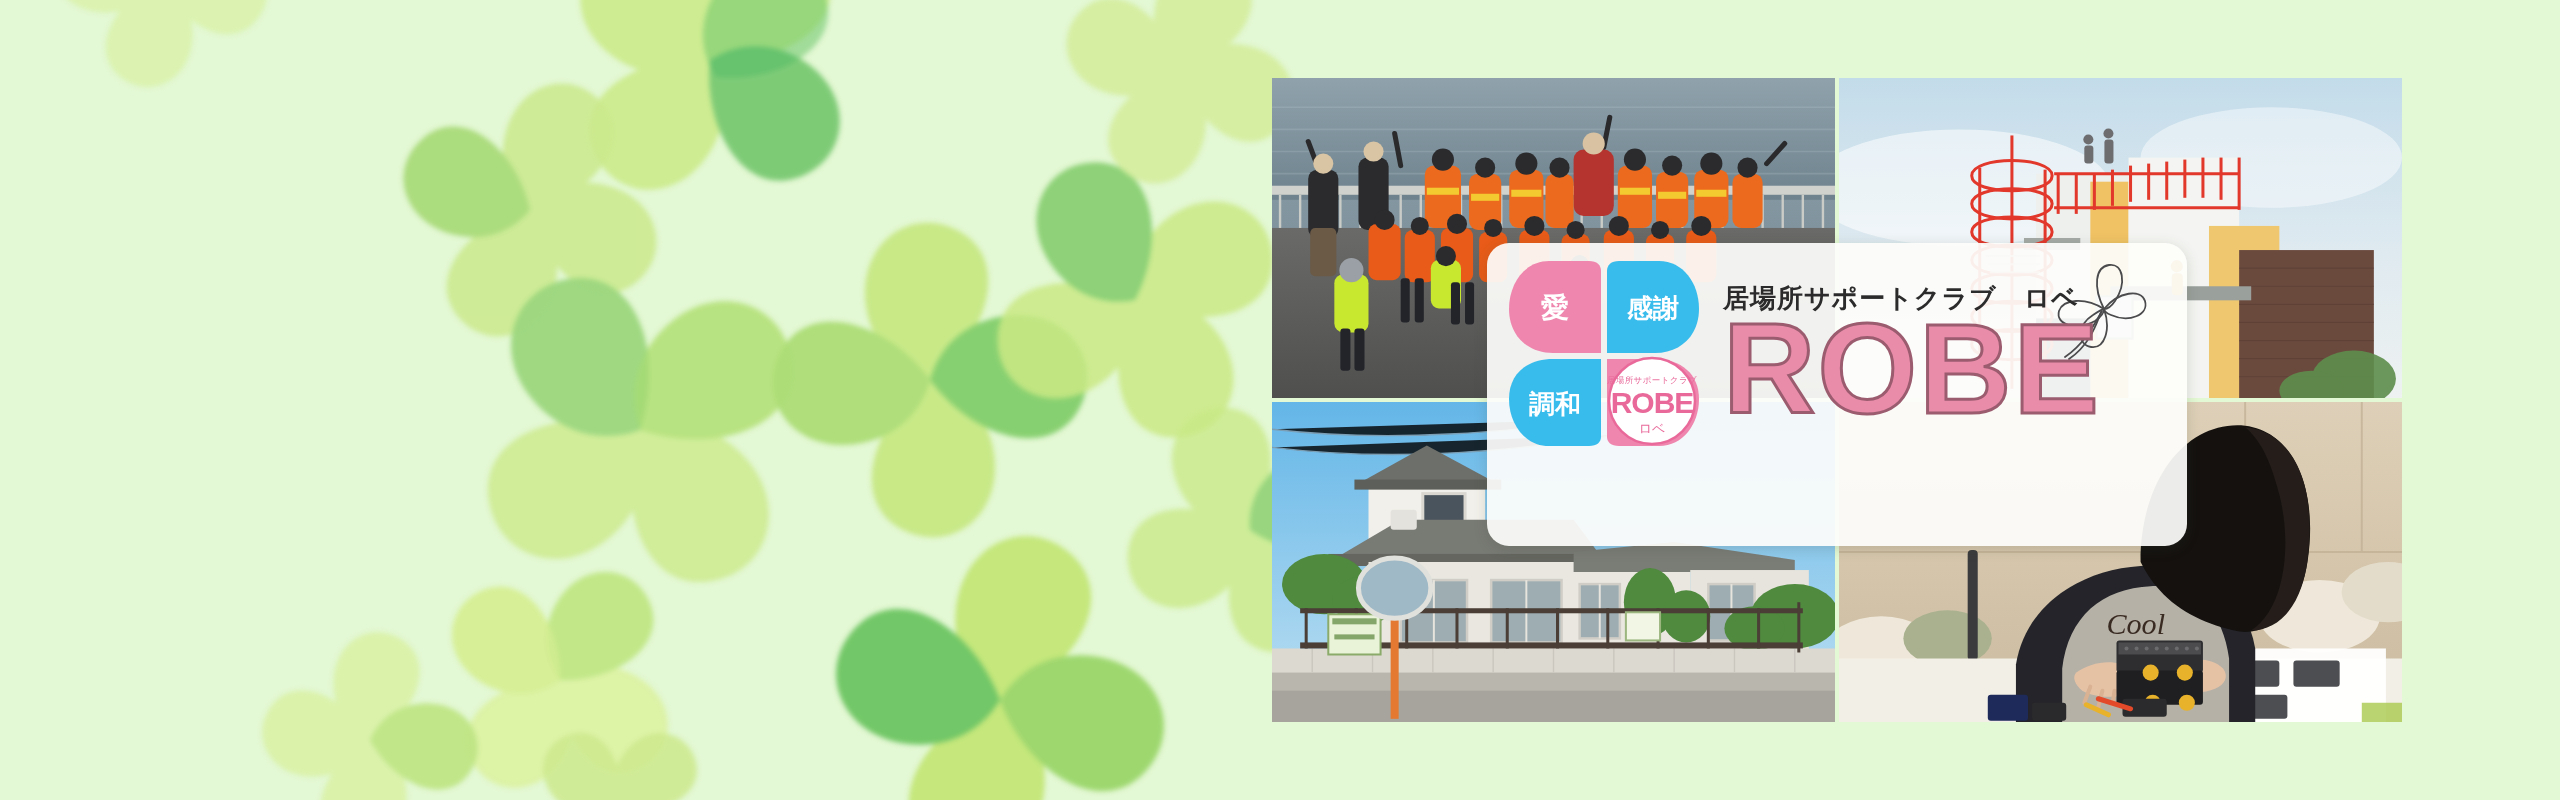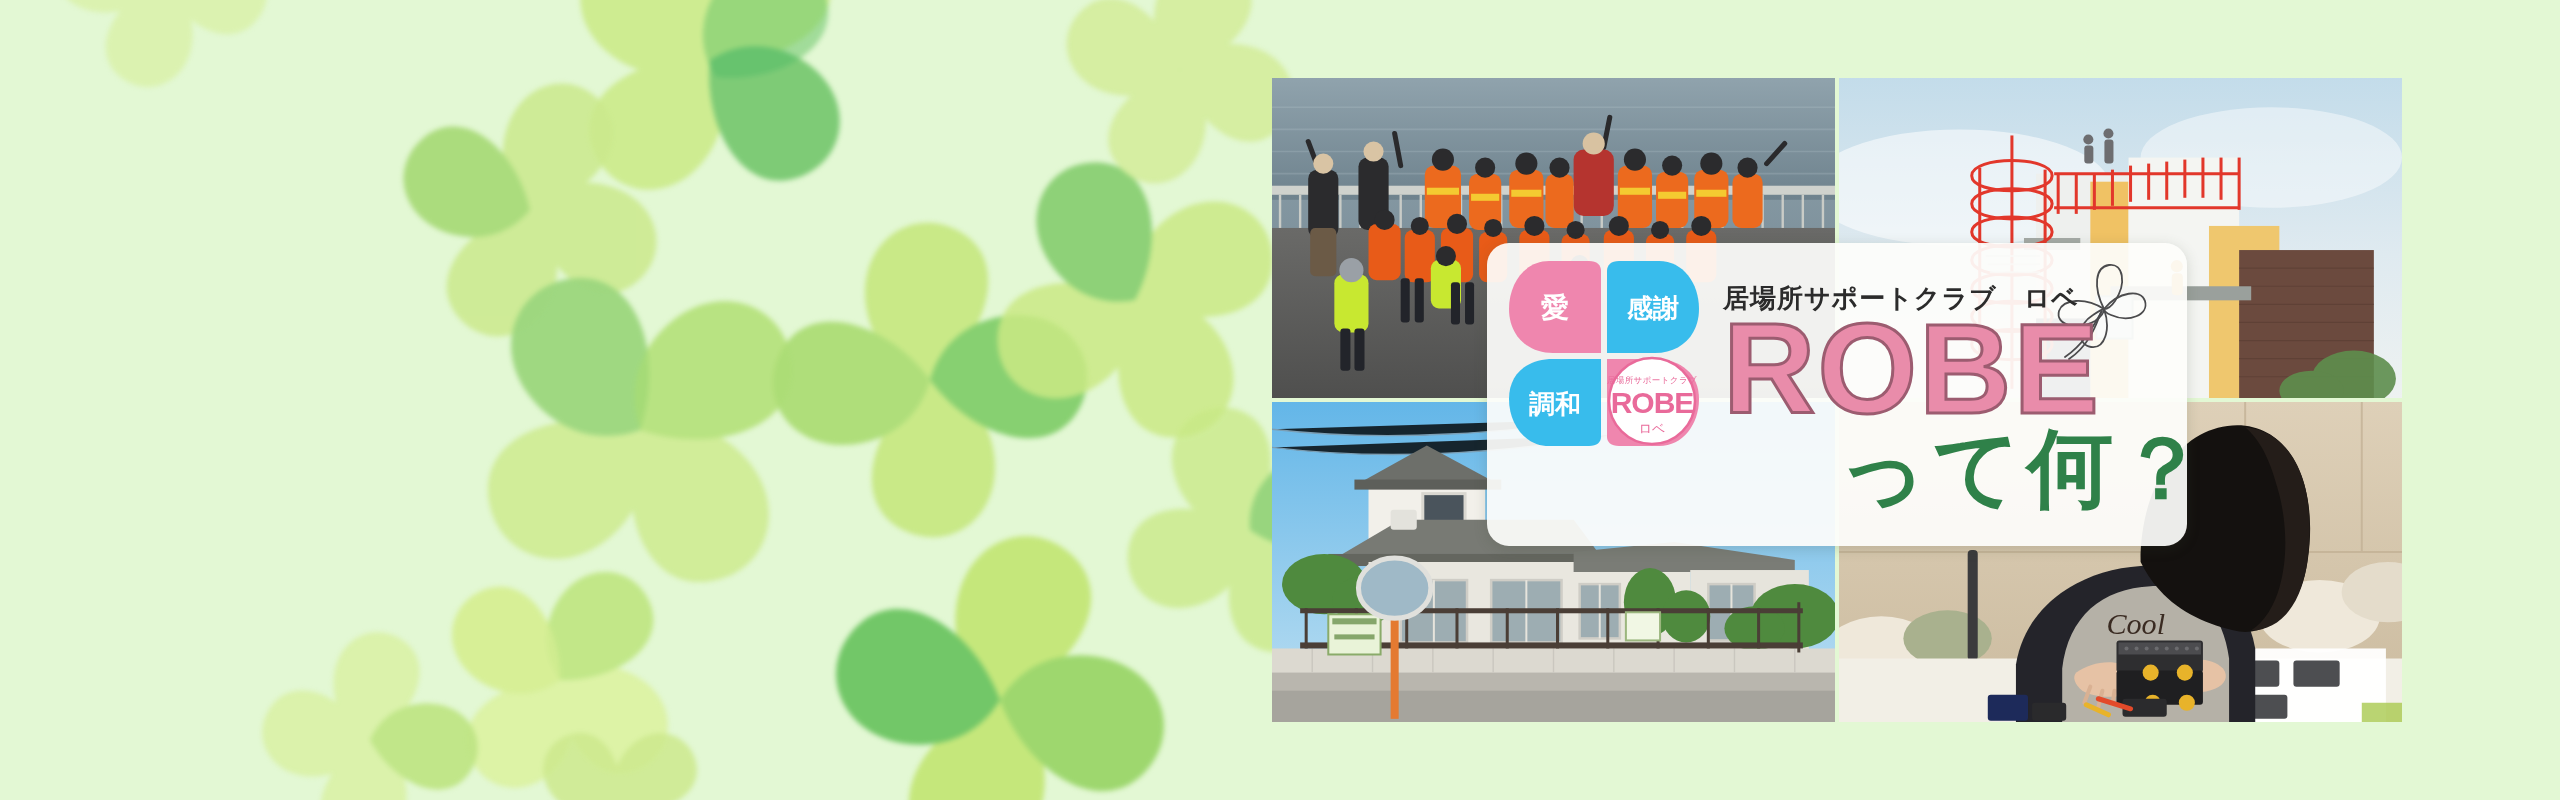--- a/index.html
+++ b/index.html
@@ -711,21 +711,20 @@
           <path d="M53,54 C44,70 34,88 16,100"></path>
           <path d="M52,55 C46,72 38,90 20,102"></path>
         </g>
       </svg>
     </div>
 
     <div class="card-subtitle" style="position:absolute; left:236px; top:38px;">居場所サポートクラブ　ロベ</div>
 
     <div class="robe-word" style="position:absolute; left:236px; top:62px;">ROBE</div>
 
-    <div class="robe-question" style="position:absolute; left:352px; top:182px;">って何？</div>
   </div>
 
   <span class="sr">Group of people in orange safety vests posing by the sea</span>
   <span class="sr">Modern building exterior with red spiral staircase and rooftop railing</span>
   <span class="sr">Traditional Japanese house with fence, traffic mirror and signboard</span>
   <span class="sr">Child in a Cool sweater assembling a robotics block kit at a table</span>
 
 </div>
 
 </body></html>

